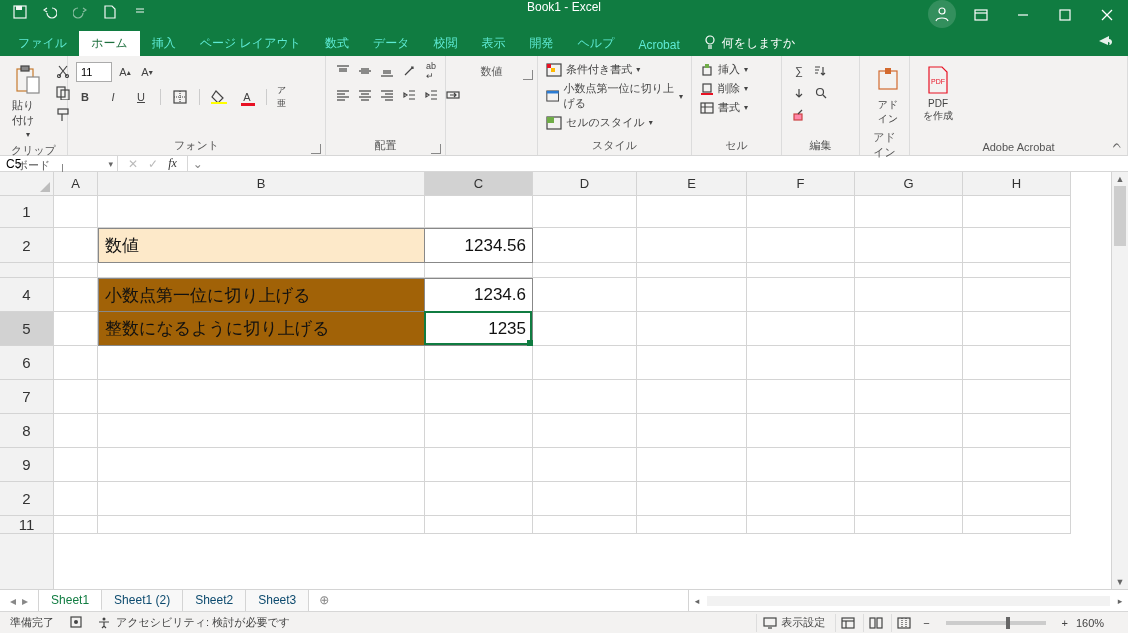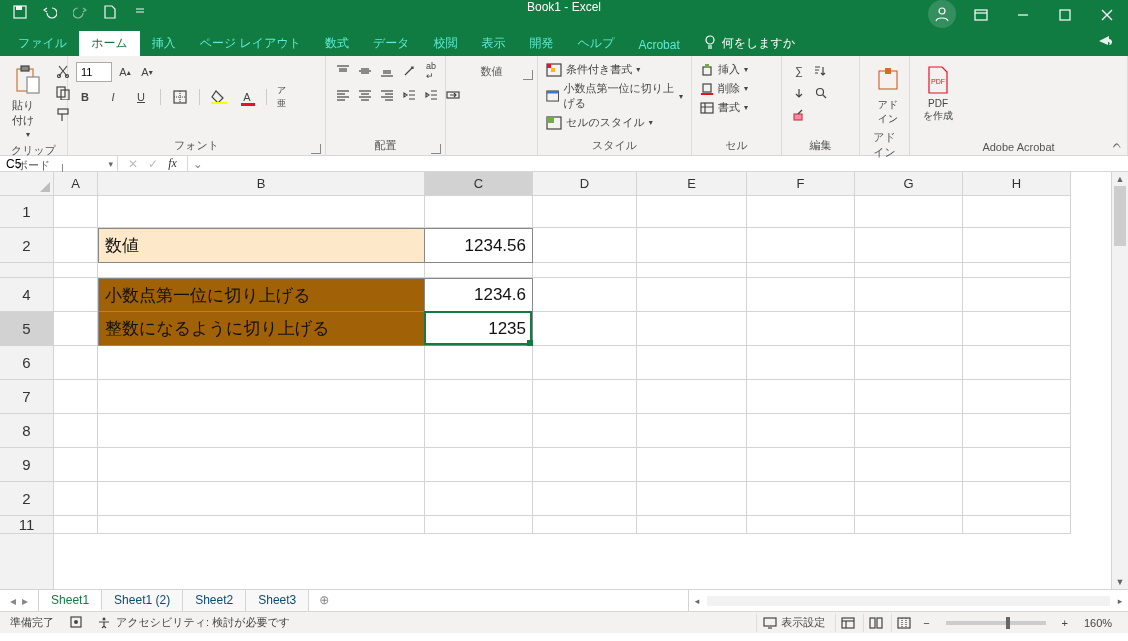--- a/index.html
+++ b/index.html
@@ -694,15 +694,15 @@
           <rect x="1" y="1" width="12" height="10"></rect>
           <line x1="5" y1="1" x2="5" y2="11" stroke-dasharray="1 1"></line>
           <line x1="9" y1="1" x2="9" y2="11" stroke-dasharray="1 1"></line>
         </svg>
       </div>
     <span class="zm">−</span>
     <div class="zoomslider">
         <div class="zthumb"></div>
       </div>
     <span class="zm">+</span>
-    <span style="width:44px;text-align:center">160%</span>
+    <span style="width:44px;text-align:left">160%</span>
   </div>
 </div>
 
 </body></html>

